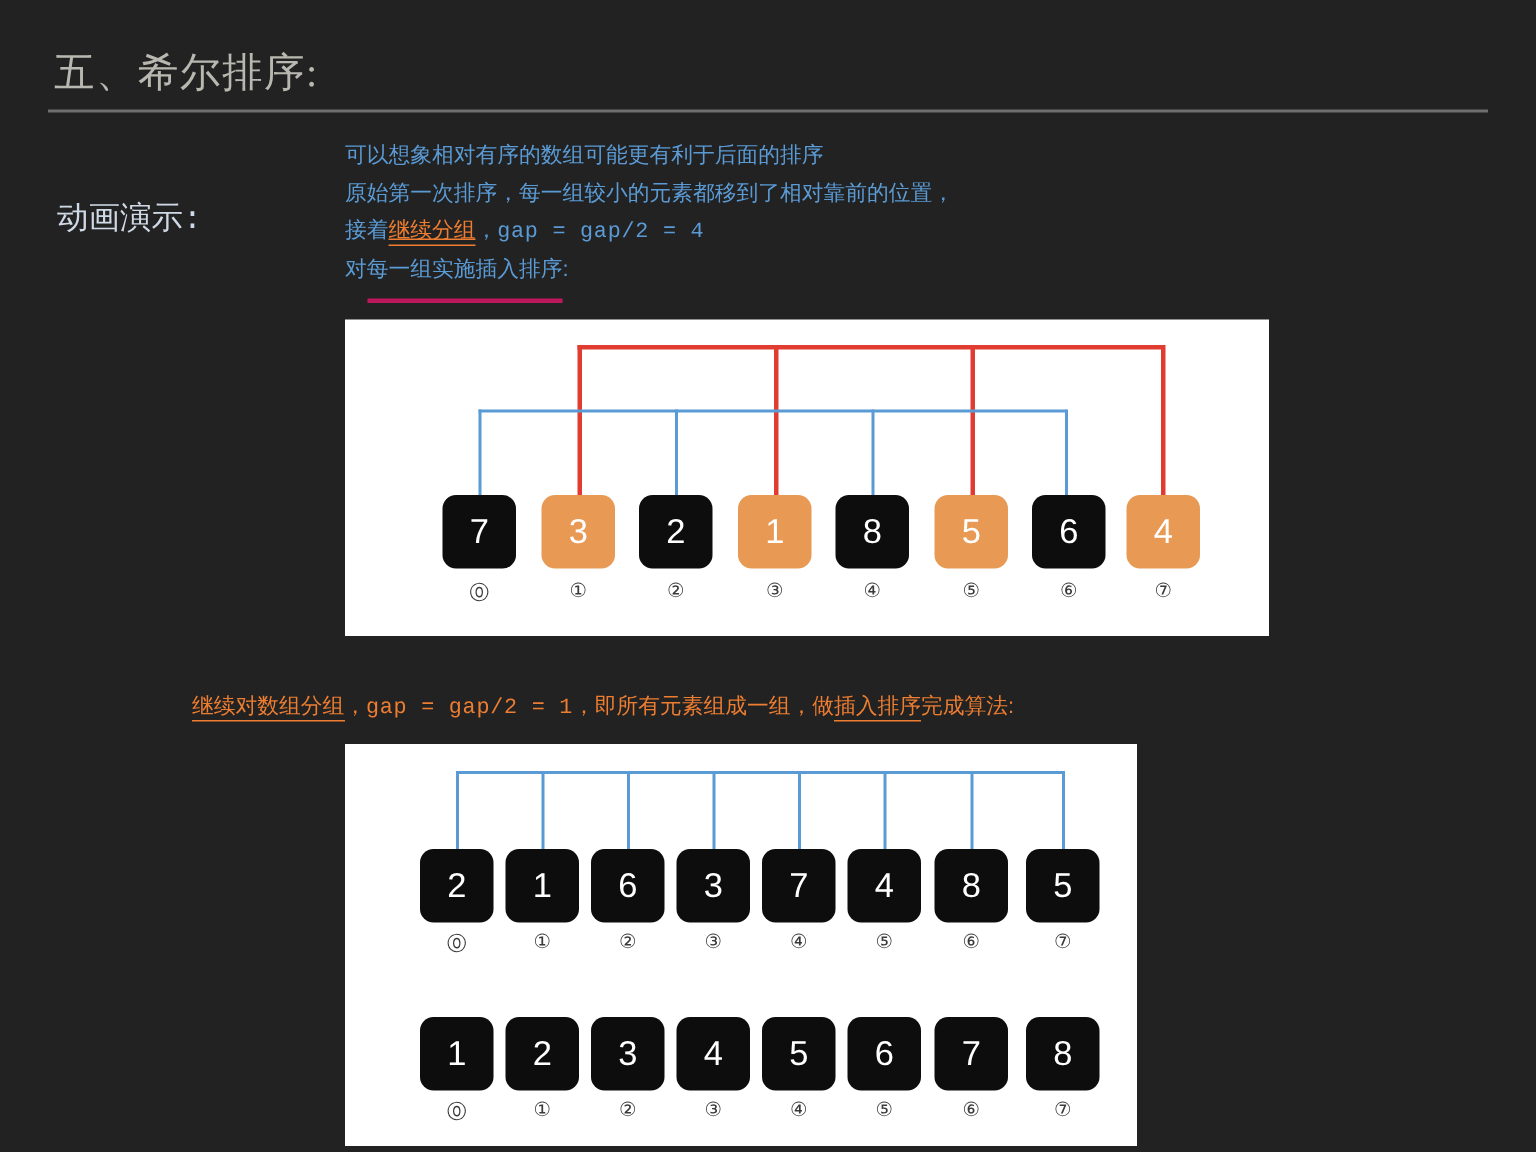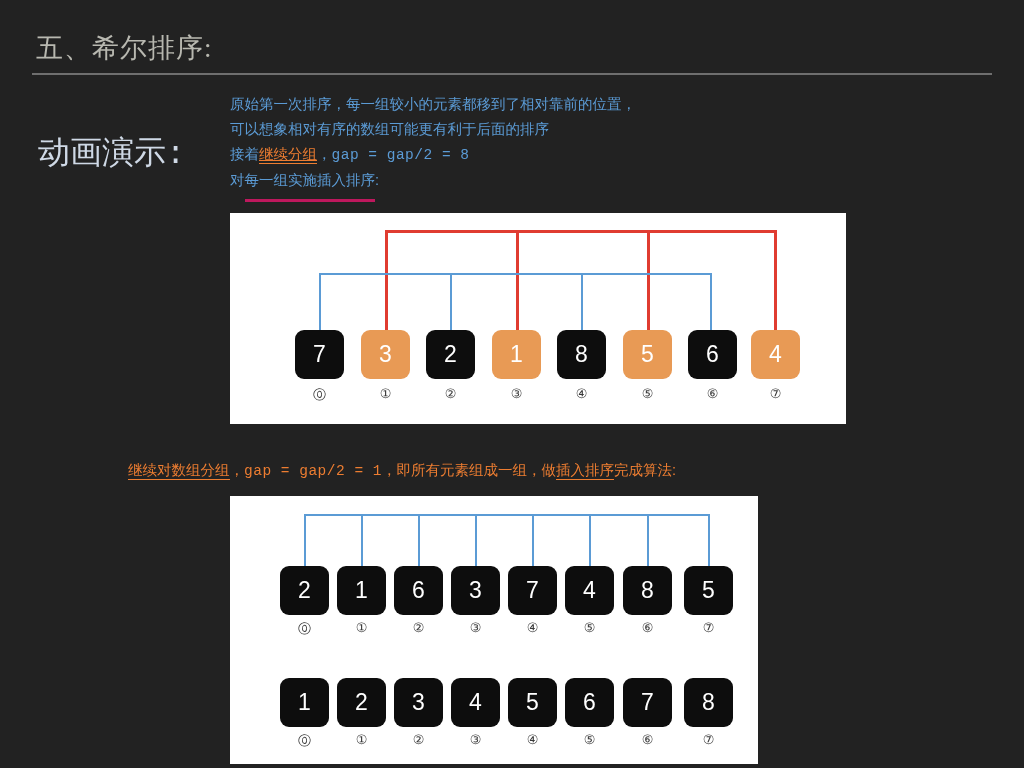--- a/index.html
+++ b/index.html
@@ -39,21 +39,21 @@
     height: 2px;
     background: #6f6f6f;
   }
 
   
   .demo-label {
     position: absolute;
     left: 38px;
     top: 131px;
     font-family: Liberation Mono, monospace;
-    font-size: 32px;
+    font-size: 21px;
     color: #cfd9e6;
   }
 
   
   .desc {
     position: absolute;
     left: 230px;
     top: 92px;
     width: 640px;
     font-size: 14.5px;
@@ -151,24 +151,24 @@
 <body>
 
 <div class="slide">
 
   <div class="slide-title">五、希尔排序:</div>
   <div class="title-rule"></div>
 
   <div class="demo-label">动画演示:</div>
 
   <div class="desc">
+    <div class="line">可以想象相对有序的数组可能更有利于后面的排序</div>
     <div class="line">原始第一次排序，每一组较小的元素都移到了相对靠前的位置，</div>
-    <div class="line">可以想象相对有序的数组可能更有利于后面的排序</div>
     <div class="line">
-      <span>接着</span><span class="ul-orange">继续分组</span><span>，</span><span class="mono">gap = gap/2 = 8</span>
+      <span>接着</span><span class="ul-orange">继续分组</span><span>，</span><span class="mono">gap = gap/2 = 4</span>
     </div>
     <div class="line">
       <span>对</span><span class="ul-blue">每一组实施插入排序</span><span>:</span>
     </div>
   </div>
 
   <div class="panel" id="panel-top">
 
     <div class="conn red" style="left:155px; top:17px; width:391px; height:3px;"></div>
     <div class="conn red" style="left:155px; top:17px; width:3px; height:100px;"></div>

